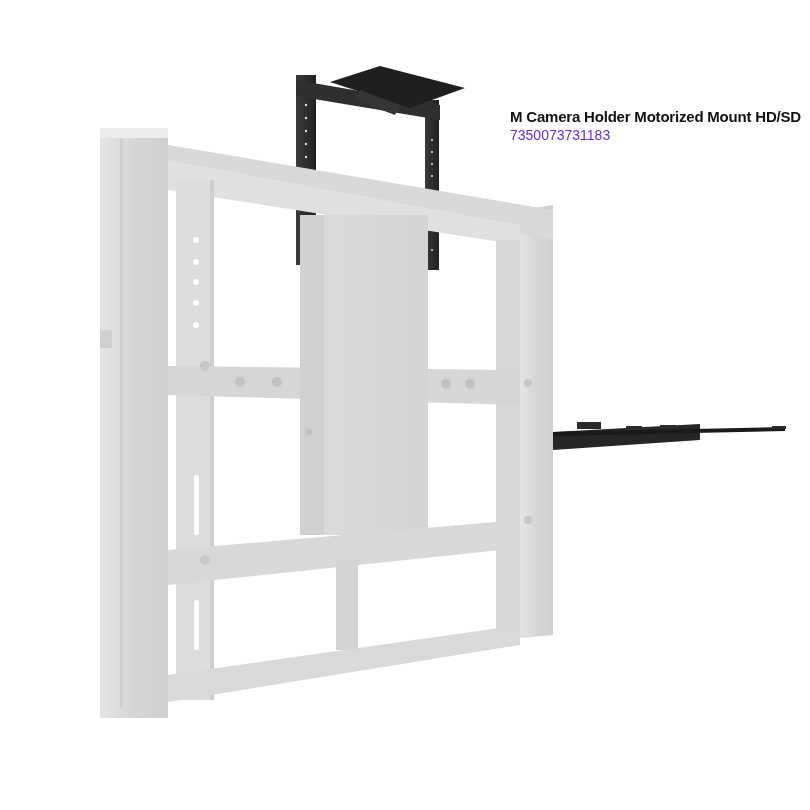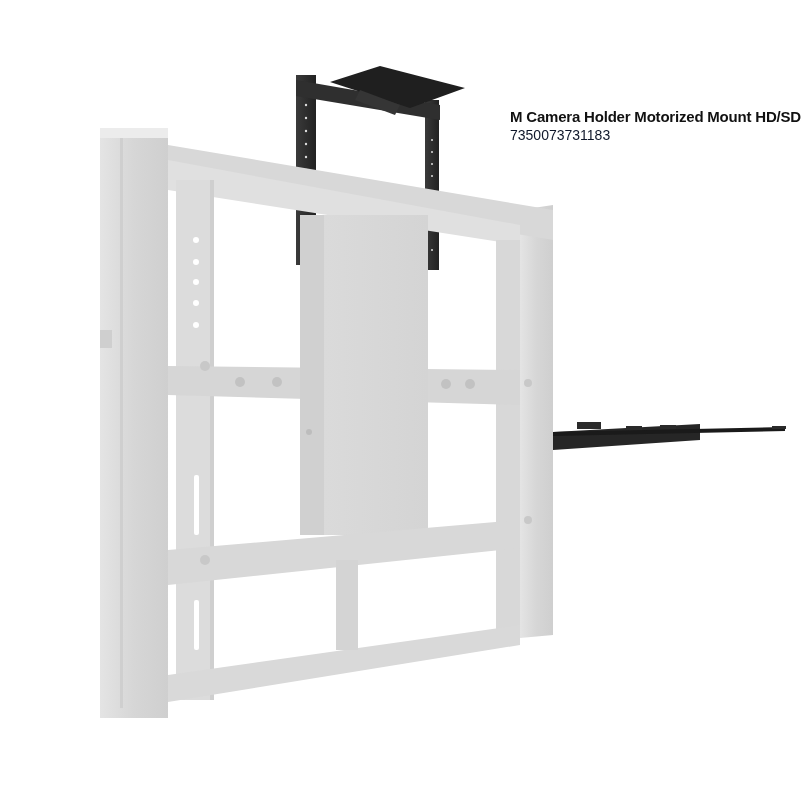--- a/index.html
+++ b/index.html
@@ -1,20 +1,20 @@
 <!DOCTYPE html>
 <html><head>
 <meta charset="utf-8">
 <style>
   html, body { margin:0; padding:0; background:#ffffff; }
   body { width:810px; height:810px; position:relative; overflow:hidden; font-family:"Liberation Sans", sans-serif; }
   .stage { position:absolute; left:0; top:0; width:810px; height:810px; }
   .label { position:absolute; color:#111; white-space:nowrap; }
   .label .title { font-weight:bold; font-size:15px; letter-spacing:-0.2px; line-height:19px; display:block; }
-  .label .code { font-size:14px; line-height:19px; display:block; color:#0f172a; }
+  .label .code { font-size:14px; line-height:19px; display:block; color:#6d28d9; }
   #label-top { left:466px; top:107px;margin-left:44px; }
   #label-side { left:578px; top:464px; }
 </style>
 </head>
 <body>
 
 <div class="stage">
   <svg width="810" height="810" viewBox="0 0 810 810" xmlns="http://www.w3.org/2000/svg">
     <defs>
       <linearGradient id="postG" x1="0" x2="1" y1="0" y2="0">

